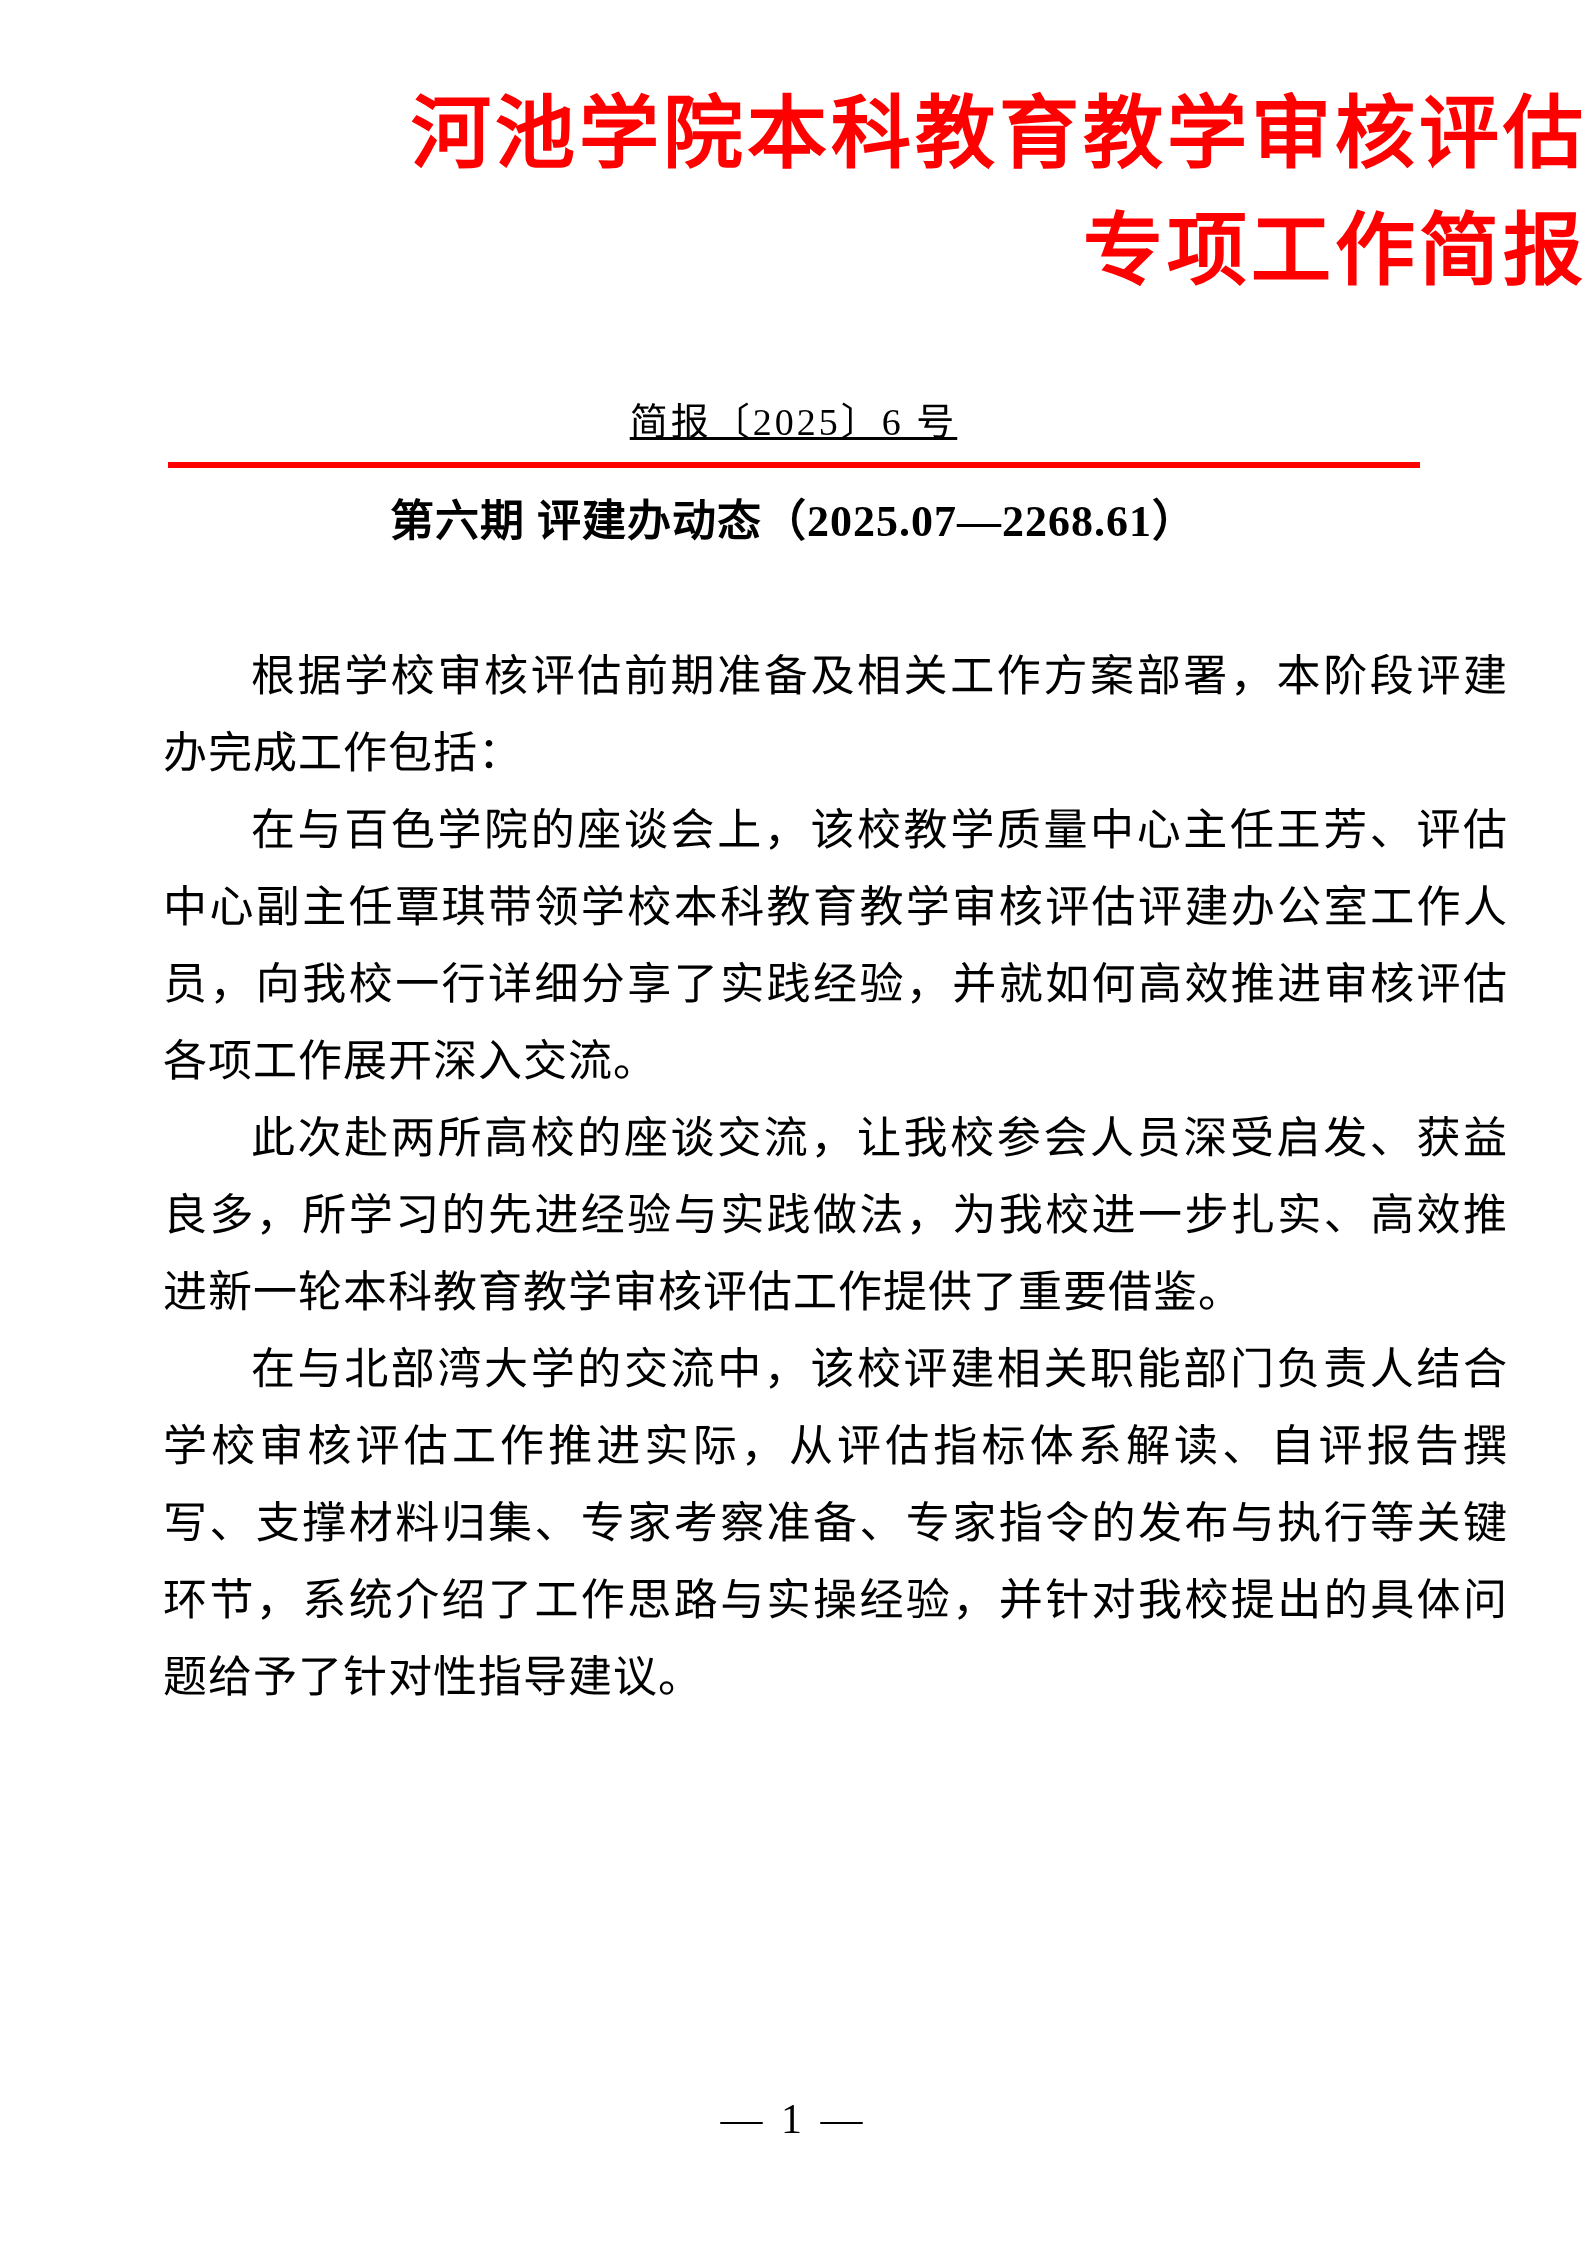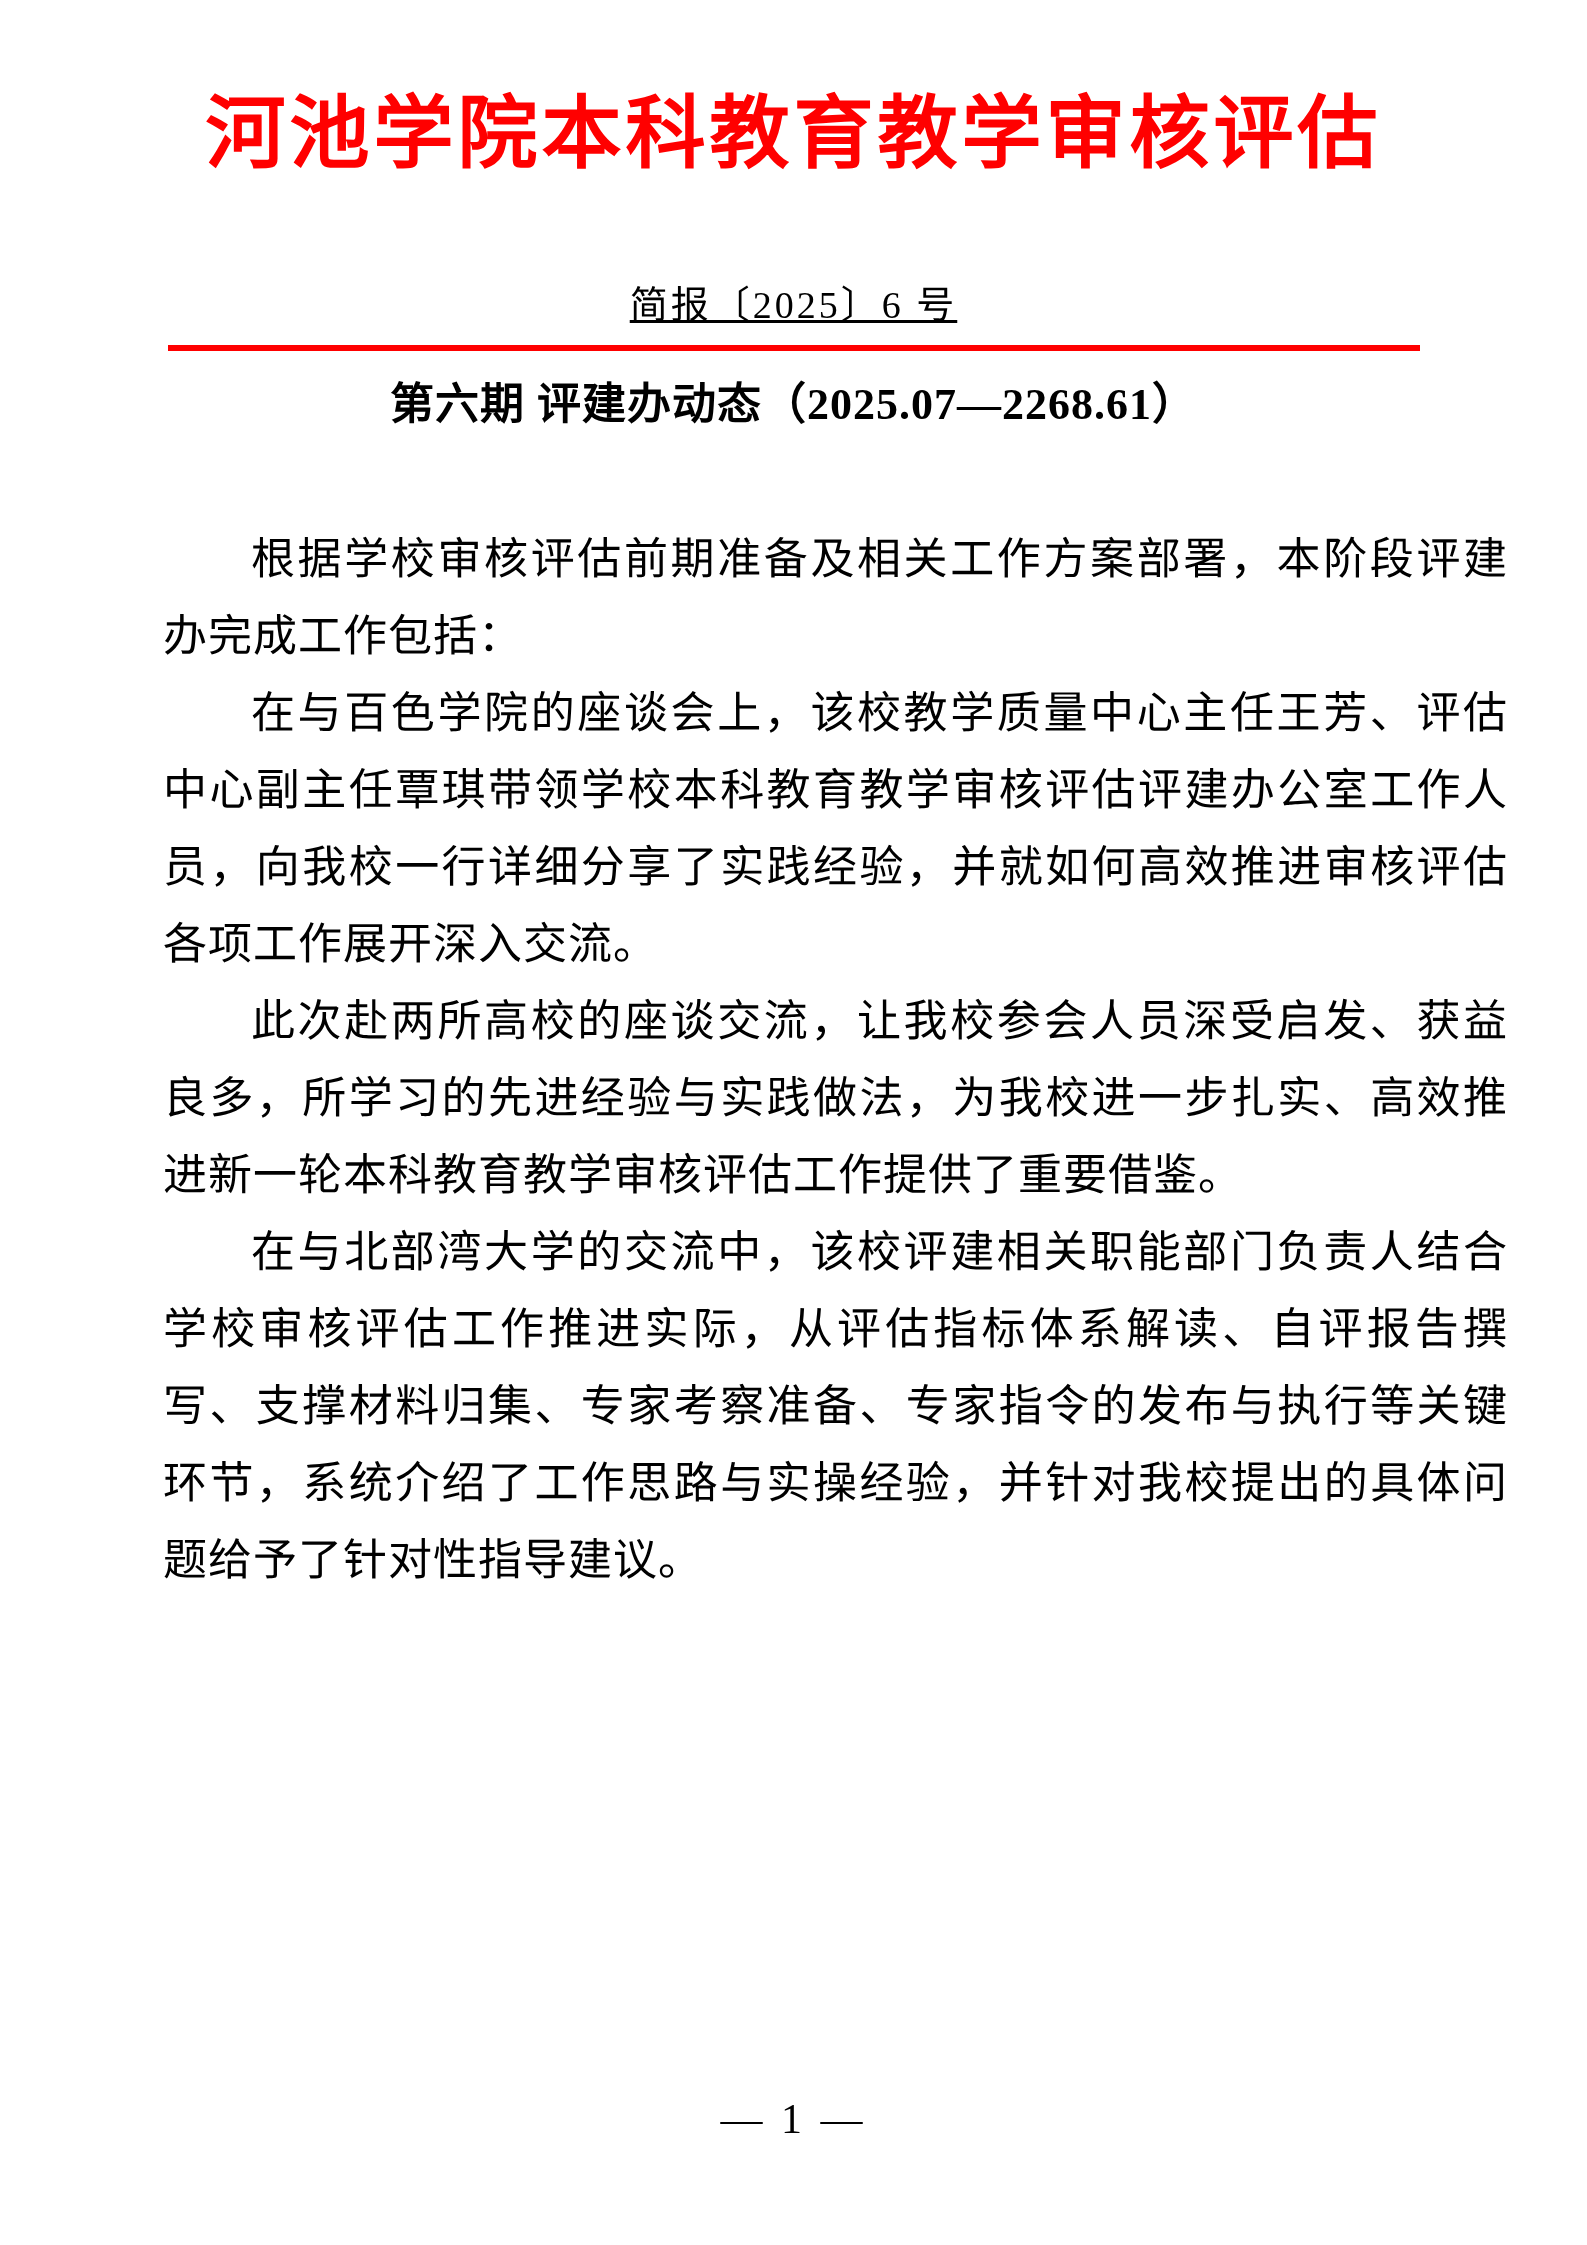--- a/index.html
+++ b/index.html
@@ -13,21 +13,21 @@
     height: 2245px;
     margin: 0 auto;
     background: var(--page-bg, #ffffff);
     color: var(--text-color, #000000);
     font-family: "Liberation Serif", "DejaVu Serif", serif;
     overflow: hidden;
   }
   .doc-title {
     margin: 0;
     padding-top: 76px;
-    text-align: center;
+    text-align: right;
     color: var(--accent, #ff0000);
     font-size: 80px;
     line-height: 117px;
     font-weight: bold;
     letter-spacing: 4px;
   }
   .doc-title .title-line {
     display: block;
   }
   .issue-no {
@@ -80,20 +80,21 @@
     letter-spacing: 4px;
   }
 </style>
 </head>
 <body>
 
 <div class="page">
 
   <h1 class="doc-title">
     <span class="title-line">河池学院本科教育教学审核评估</span>
+    <span class="title-line">专项工作简报</span>
   </h1>
 
   <div class="issue-no">简报〔2025〕6 号</div>
 
   <div class="red-rule"></div>
 
   <h2 class="section-heading">第六期 评建办动态（2025.07—2268.61）</h2>
 
   <div class="doc-body">
       <p class="para">根据学校审核评估前期准备及相关工作方案部署，本阶段评建办完成工作包括：</p>

